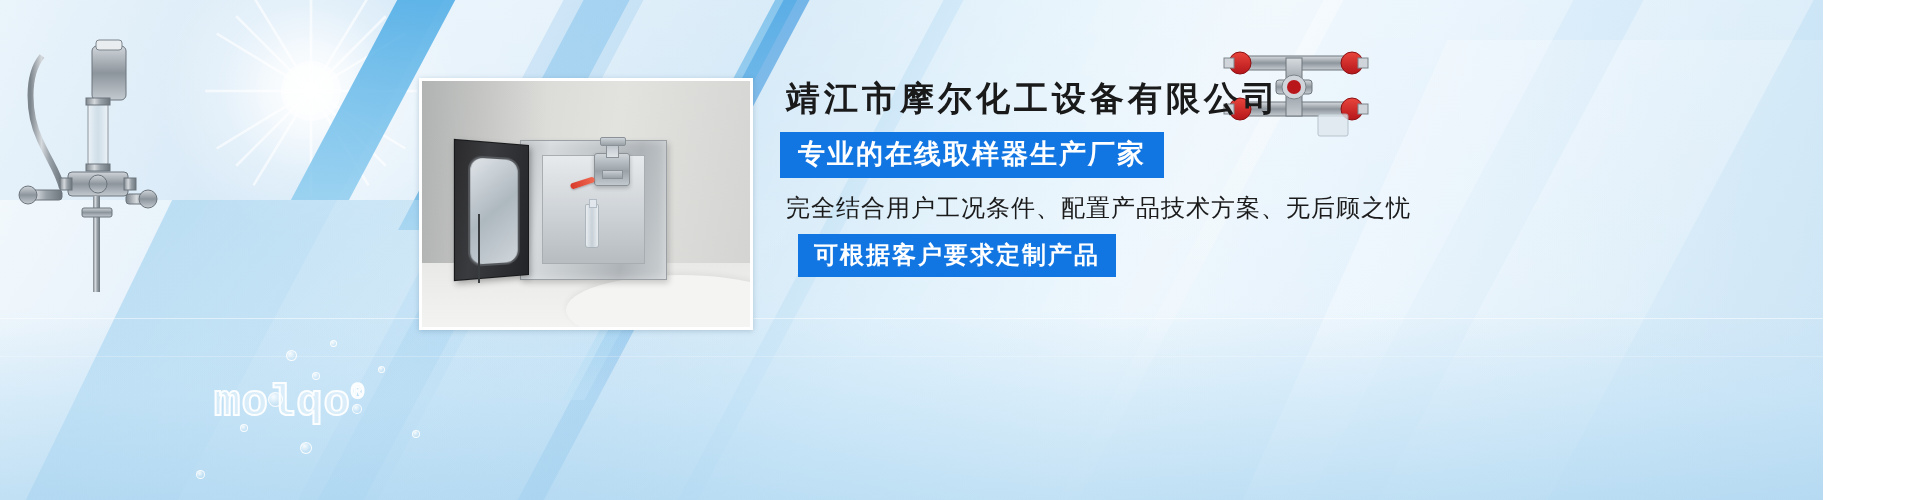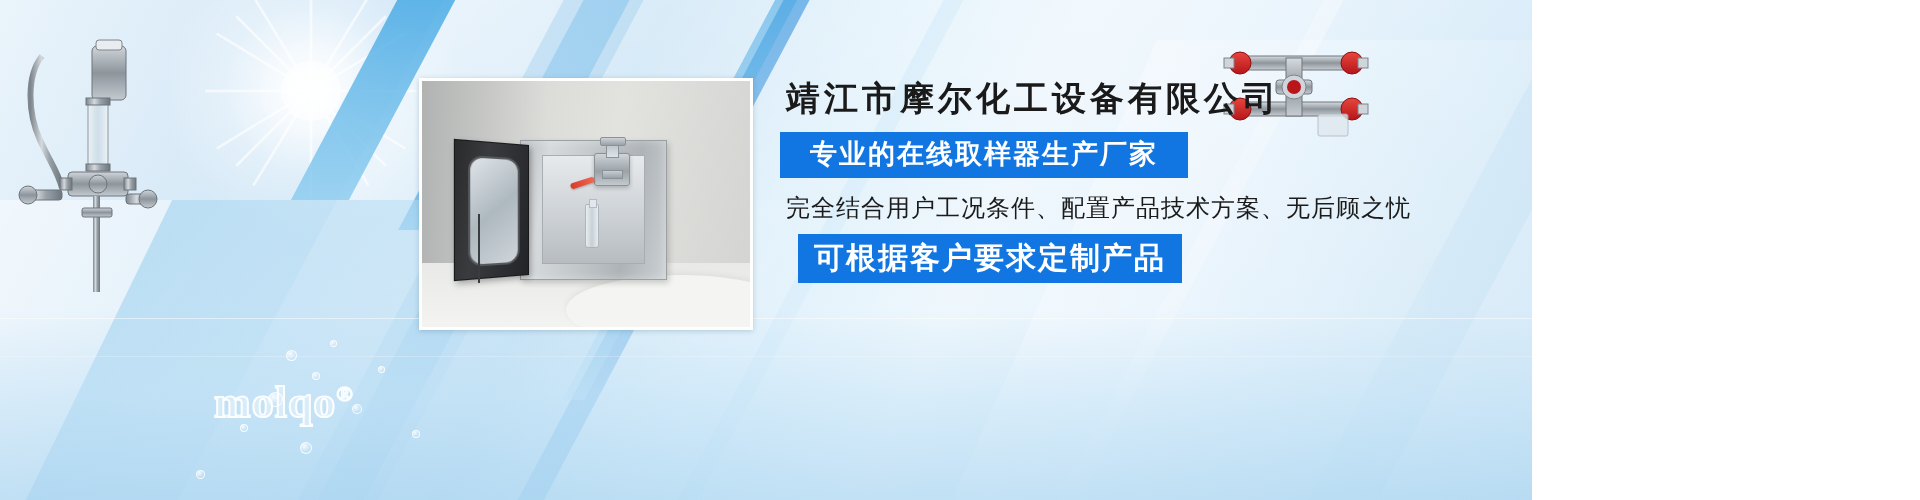--- a/index.html
+++ b/index.html
@@ -5,21 +5,21 @@
   html, body {
     margin: 0; padding: 0;
     background: #fff;
   }
   body {
     font-family: "Liberation Sans", "DejaVu Sans", sans-serif;
   }
 
   .banner {
     position: relative;
-    width: 1532px;
+    width: 1823px;
     height: 500px;
     overflow: hidden;
     background: linear-gradient(115deg,
         #eaf4fb 0%,
         #dcecf8 12%,
         #cfe6f7 26%,
         #bfdef3 38%,
         #d8edfa 50%,
         #eaf5fc 62%,
         #dfeffb 74%,
@@ -241,25 +241,25 @@
   }
 
   .badge {
     display: inline-block;
     background: #1276e2;
     color: #ffffff;
     font-size: 27px;
     font-weight: 700;
     letter-spacing: 2px;
     line-height: 1;
-    padding: 9px 30px 10px;
+    padding: 9px 18px 10px;
     margin-top: 16px;
     white-space: nowrap;
   }
-  .badge-2 { margin-top: 14px; margin-left: 18px; font-size: 30px; padding: 9px 16px 10px; letter-spacing:2px;}
+  .badge-2 { margin-top: 14px; margin-left: 18px; font-size: 24px; padding: 9px 16px 10px; letter-spacing:2px;}
 
   .sub-line {
     font-size: 24px;
     color: #1b1b1b;
     letter-spacing: 1px;
     line-height: 1;
     margin: 18px 0 0 6px;
     white-space: nowrap;
   }
 
@@ -271,21 +271,21 @@
     color: #5d6f84;
     margin: 16px 0 0 6px;
     width: 398px;
     text-transform: uppercase;
   }
 
   
   .watermark {
     position:absolute;
     left:214px; bottom:72px;
-    font-family: Liberation Serif, serif;
+    font-family: Liberation Mono, monospace;
     font-size: 44px;
     font-weight: 700;
     letter-spacing: 1px;
     color: rgba(255,255,255,.0);
     -webkit-text-stroke: 2px rgba(255,255,255,.92);
     text-shadow: 0 1px 0 rgba(255,255,255,.35);
     text-align: center;
   }
   .watermark sup { font-size: 22px; -webkit-text-stroke: 1.4px rgba(255,255,255,.92); }
 </style>

